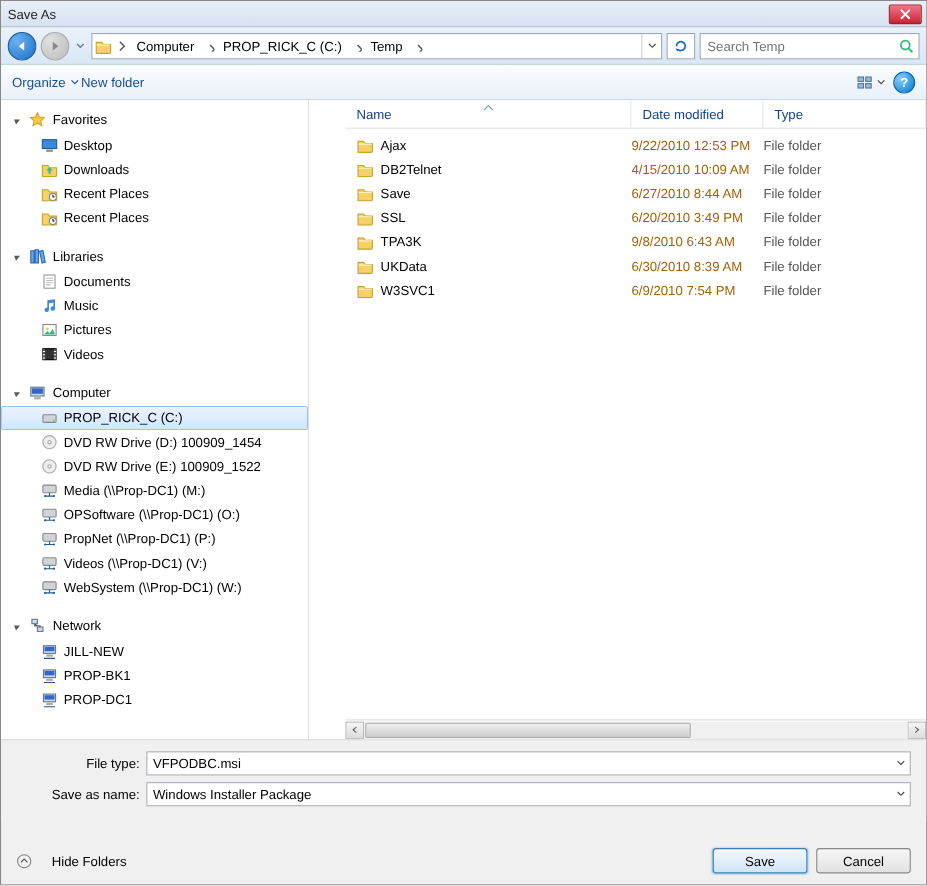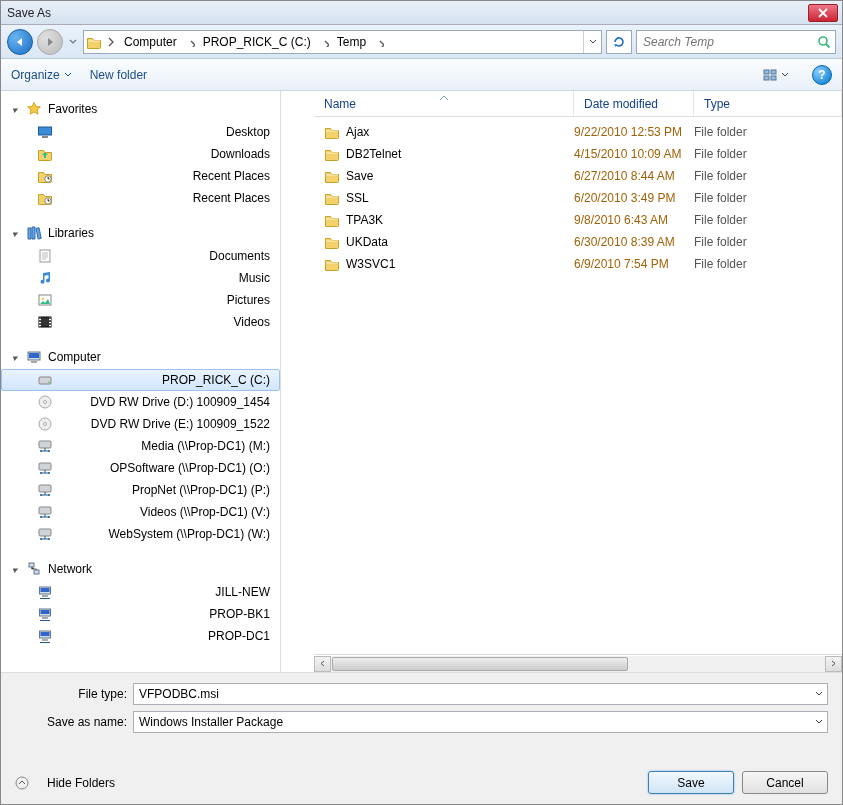--- a/index.html
+++ b/index.html
@@ -17,33 +17,33 @@
   .chev-tiny { width:12px; height:20px; display:flex; align-items:center; justify-content:center; cursor:pointer; }
   .addressbar { flex: 1; height: 24px; background: #fff; border: 1px solid #9ab; display: flex; align-items: center; }
   .addr-seg { display: flex; align-items: center; height: 100%; }
   .addr-seg .seg-btn { padding: 0 6px; height: 100%; display: flex; align-items: center; cursor: pointer; }
   .addr-seg .seg-arrow { width: 14px; height: 100%; display: flex; align-items: center; justify-content: center; cursor: pointer; }
   .addr-icon { width: 20px; display:flex; align-items:center; justify-content:center; }
   .addr-spacer { flex:1; }
   .addr-drop { width:18px; height:100%; border-left:1px solid #ccd; display:flex; align-items:center; justify-content:center; cursor:pointer; }
   .refresh-btn { width: 26px; height: 24px; background: #fff; border:1px solid #9ab; display:flex; align-items:center; justify-content:center; cursor:pointer; }
   .searchbox { width: 200px; height: 24px; background: #fff; border: 1px solid #9ab; display: flex; align-items: center; }
-  .searchbox input { flex:1; border:none; outline:none; padding: 0 6px; color:#888; font-style: italic; background: transparent; }
+  .searchbox input { flex:1; border:none; outline:none; padding: 0 6px; color:#888; background: transparent; }
   .searchbox .sicon { width: 22px; display:flex; align-items:center; justify-content:center; cursor:pointer; }
-  .toolbar { height: 32px; background: linear-gradient(to bottom, #fafdff, #e9f0f8); border-bottom: 1px solid #cdd8e5; display:flex; align-items:center; padding: 4px 10px; gap: 18px; }
+  .toolbar { height: 32px; background: linear-gradient(to bottom, #fafdff, #e9f0f8); border-bottom: 1px solid #cdd8e5; display:flex; align-items:center; padding: 4px 10px; gap: 2px; }
   .toolbar .tbtn { color: #1a4e8a; cursor:pointer; display:flex; align-items:center; gap:4px; }
   .toolbar .spacer { flex:1; }
   .viewbtn { display:flex; align-items:center; gap:3px; cursor:pointer; padding:2px 4px; border:1px solid transparent; }
   .helpbtn { width:20px; height:20px; border-radius:50%; background: radial-gradient(circle at 30% 30%, #8cf, #07c); color:#fff; display:flex; align-items:center; justify-content:center; font-weight:bold; cursor:pointer; border:1px solid #06a; }
   .body { flex:1; display:flex; min-height:0; background:#fff;gap:33px; }
   .sidebar { width: 280px; border-right: 1px solid #ddd; overflow-y:auto; position:relative; }
   .sidepane { padding: 6px 0; }
   .section-hdr { display:flex; align-items:center; gap:6px; padding: 4px 10px; font-weight:normal; cursor:pointer; }
   .section-hdr .exp { width:9px; height:9px; }
-  .node { display:flex; align-items:center; gap:5px; padding: 3px 10px 3px 36px; cursor:pointer; white-space: nowrap; justify-content: space-between; }
+  .node { display:flex; align-items:center; gap:5px; padding: 3px 10px 3px 36px; cursor:pointer; white-space: nowrap; }
   .node.selected { background: linear-gradient(to bottom,#eaf3ff,#d2e6ff); border:1px solid #9cc3ef; padding:2px 9px 2px 35px; border-radius:2px; }
   .filepane { flex:1; display:flex; flex-direction:column; min-width:0; }
   .colheaders { display:flex; border-bottom:1px solid #e0e0e0; height: 26px; align-items:stretch; }
   .colheaders .col { display:flex; align-items:center; padding: 0 10px; border-right: 1px solid #e8e8e8; color:#14418b; cursor:pointer; position:relative; }
   .col.name { width: 260px; }
   .col.date { width: 120px; }
   .col.type { flex:1; }
   .sort-ind { position:absolute; top:-1px; left:50%; transform:translateX(-50%); }
   .filelist { flex:1; overflow:auto; padding-top:4px; }
   .row { display:flex; align-items:center; height: 22px; cursor:pointer; }

